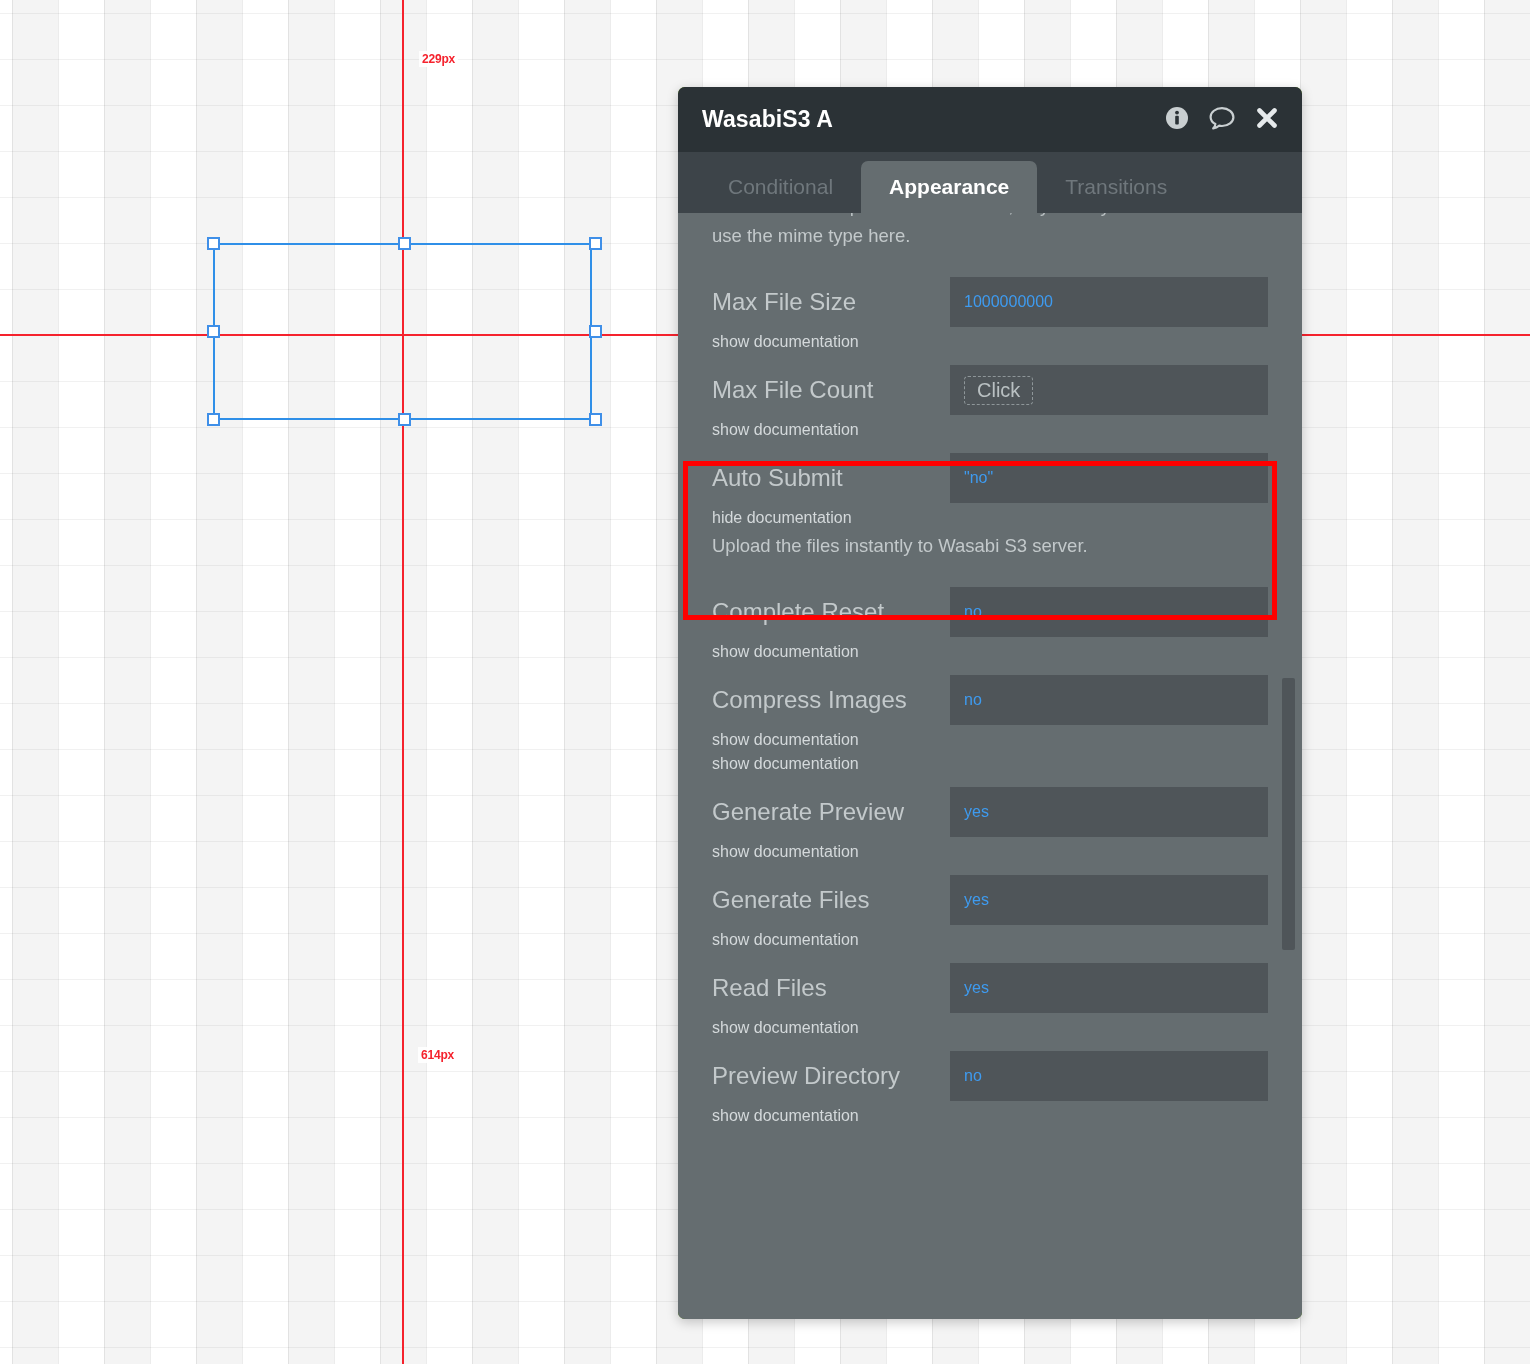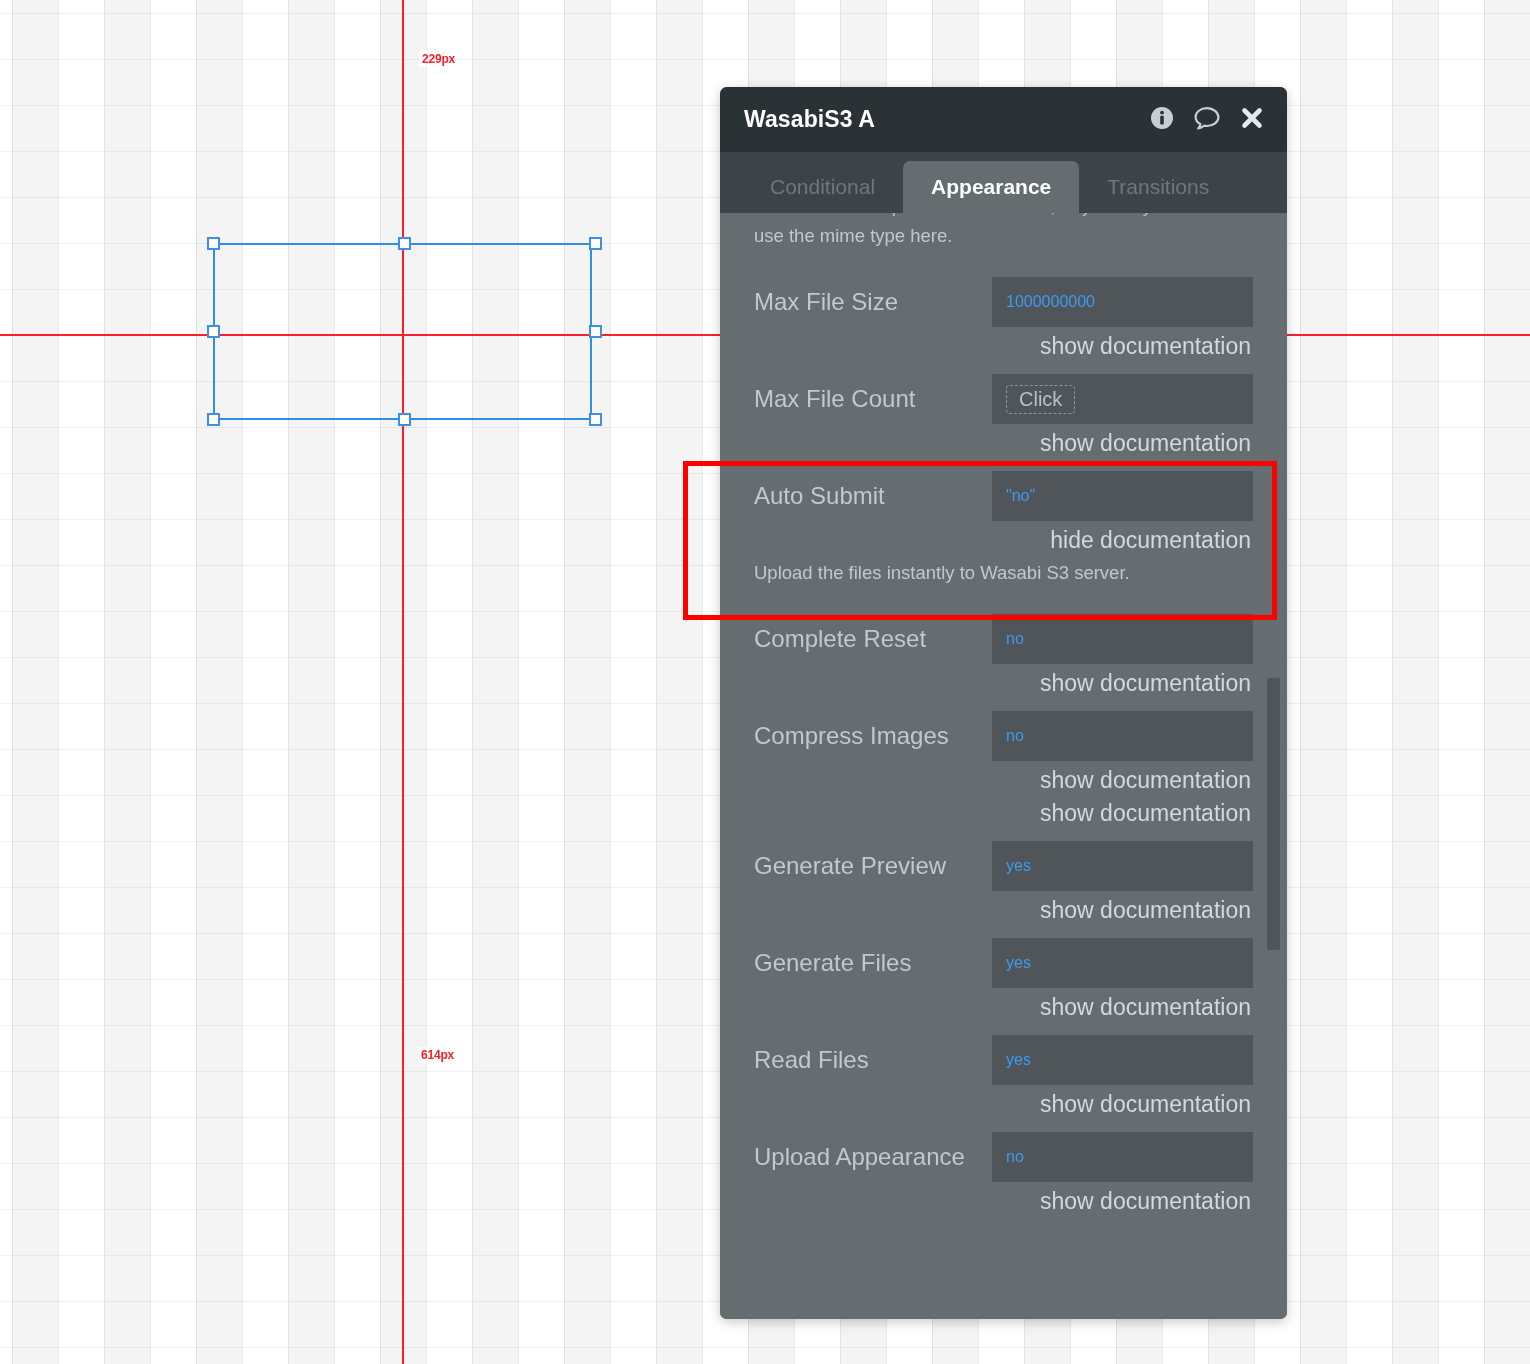--- a/index.html
+++ b/index.html
@@ -77,29 +77,28 @@
     background: #ffffff;
     border: 2px solid #3f8fe8;
     box-sizing: border-box;
   }
 
   
   #panel {
     position: absolute;
     left: 678px;
     top: 87px;
-    width: 567px;
+    width: 624px;
     height: 1232px;
     background: #4d7c0f;
     border-radius: 7px;
     box-shadow: 0 3px 12px rgba(0,0,0,0.22);
     overflow: hidden;
     display: flex;
     flex-direction: column;
-    margin-left: 42px;
   }
 
   #panel-header {
     height: 65px;
     flex: 0 0 65px;
     background: #2b3236;
     display: flex;
     align-items: center;
     padding: 0 22px 0 24px;
     box-sizing: border-box;
@@ -201,23 +200,22 @@
     color: #b9c0c2;
     font-size: 20px;
   }
   .prop-field.placeholder span.ph {
     border: 1px dashed #8e9699;
     border-radius: 4px;
     padding: 2px 12px;
     display: inline-block;
   }
   .doc-toggle {
-    text-align: right;
     color: #d4d9db;
-    font-size: 23px;
+    font-size: 16px;
     padding: 6px 2px 0 0;
     cursor: pointer;
   }
 
   
   #highlight {
     position: absolute;
     left: 683px;
     top: 461px;
     width: 594px;
@@ -348,21 +346,21 @@
               <div class="prop-label">Generate Files</div>
               <div class="prop-field">yes</div>
             </div>
             <div class="doc-toggle">show documentation</div>
             <div class="prop-row">
               <div class="prop-label">Read Files</div>
               <div class="prop-field">yes</div>
             </div>
             <div class="doc-toggle">show documentation</div>
             <div class="prop-row">
-              <div class="prop-label">Upload Appearance</div>
+              <div class="prop-label">Preview Directory</div>
               <div class="prop-field">no</div>
             </div>
             <div class="doc-toggle">show documentation</div>
           </div>
 
       </div>
 
       <div id="scrollbar-track">
         <div id="scrollbar-thumb"></div>
       </div>

